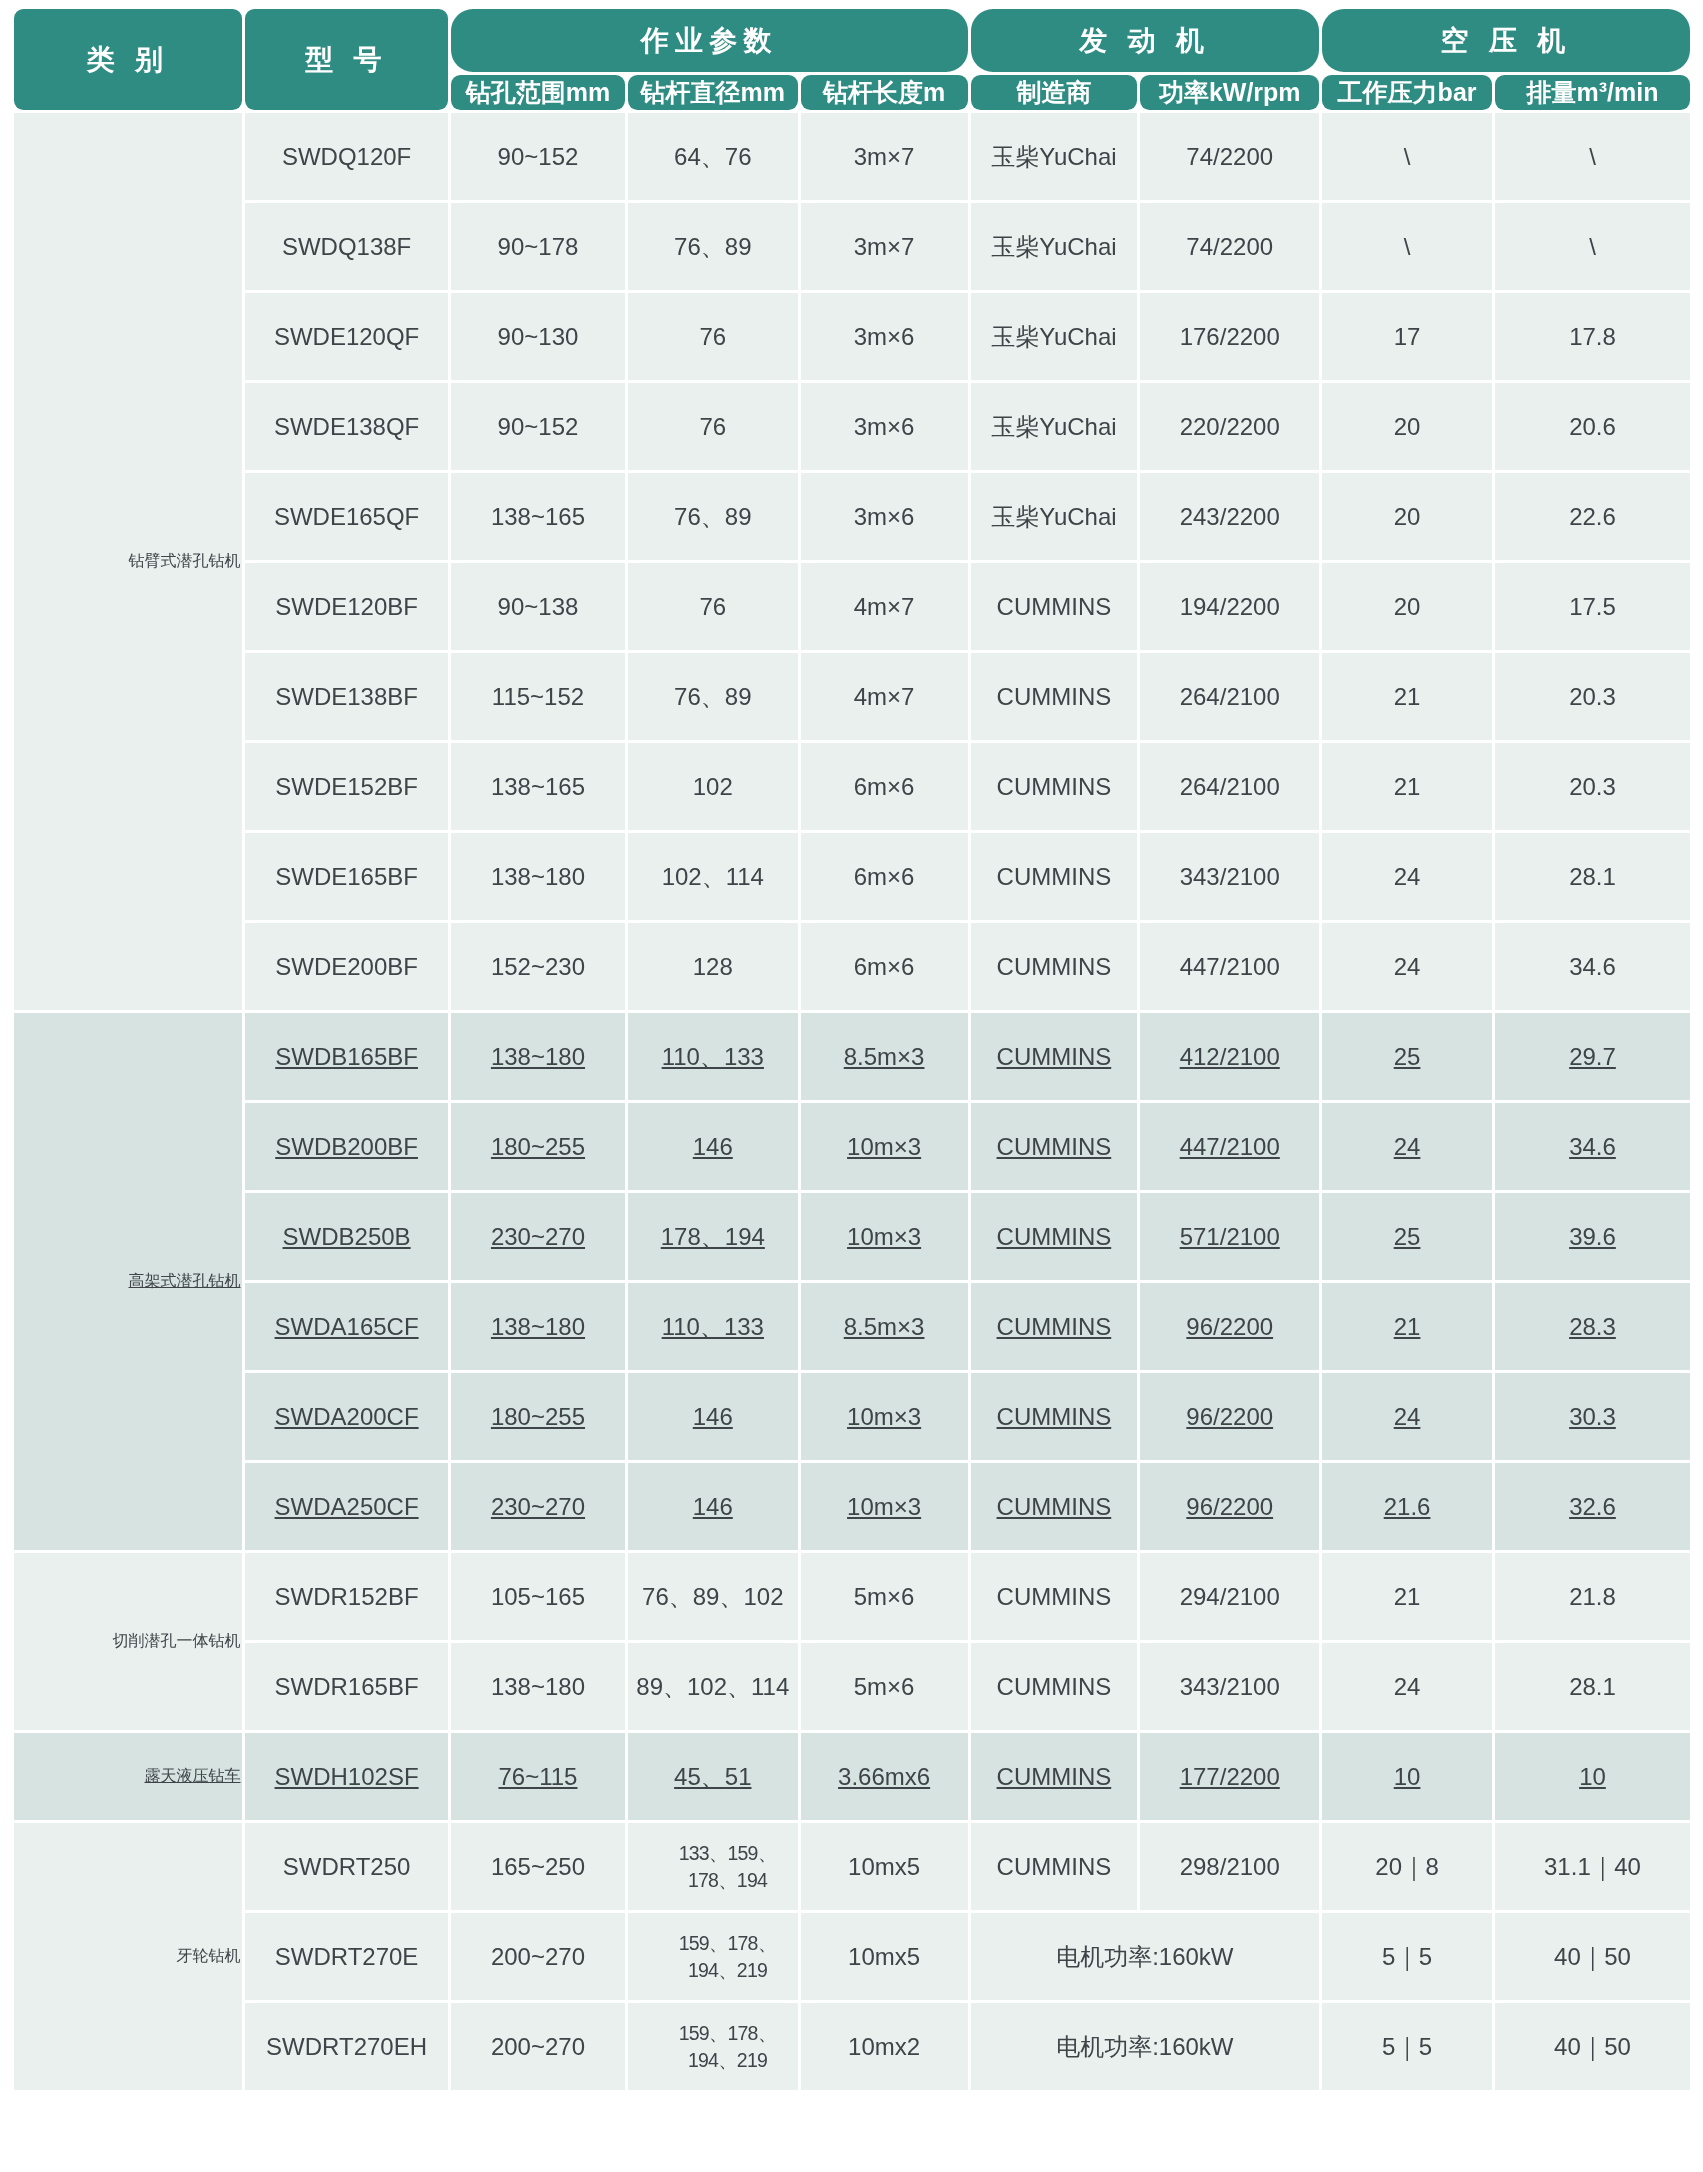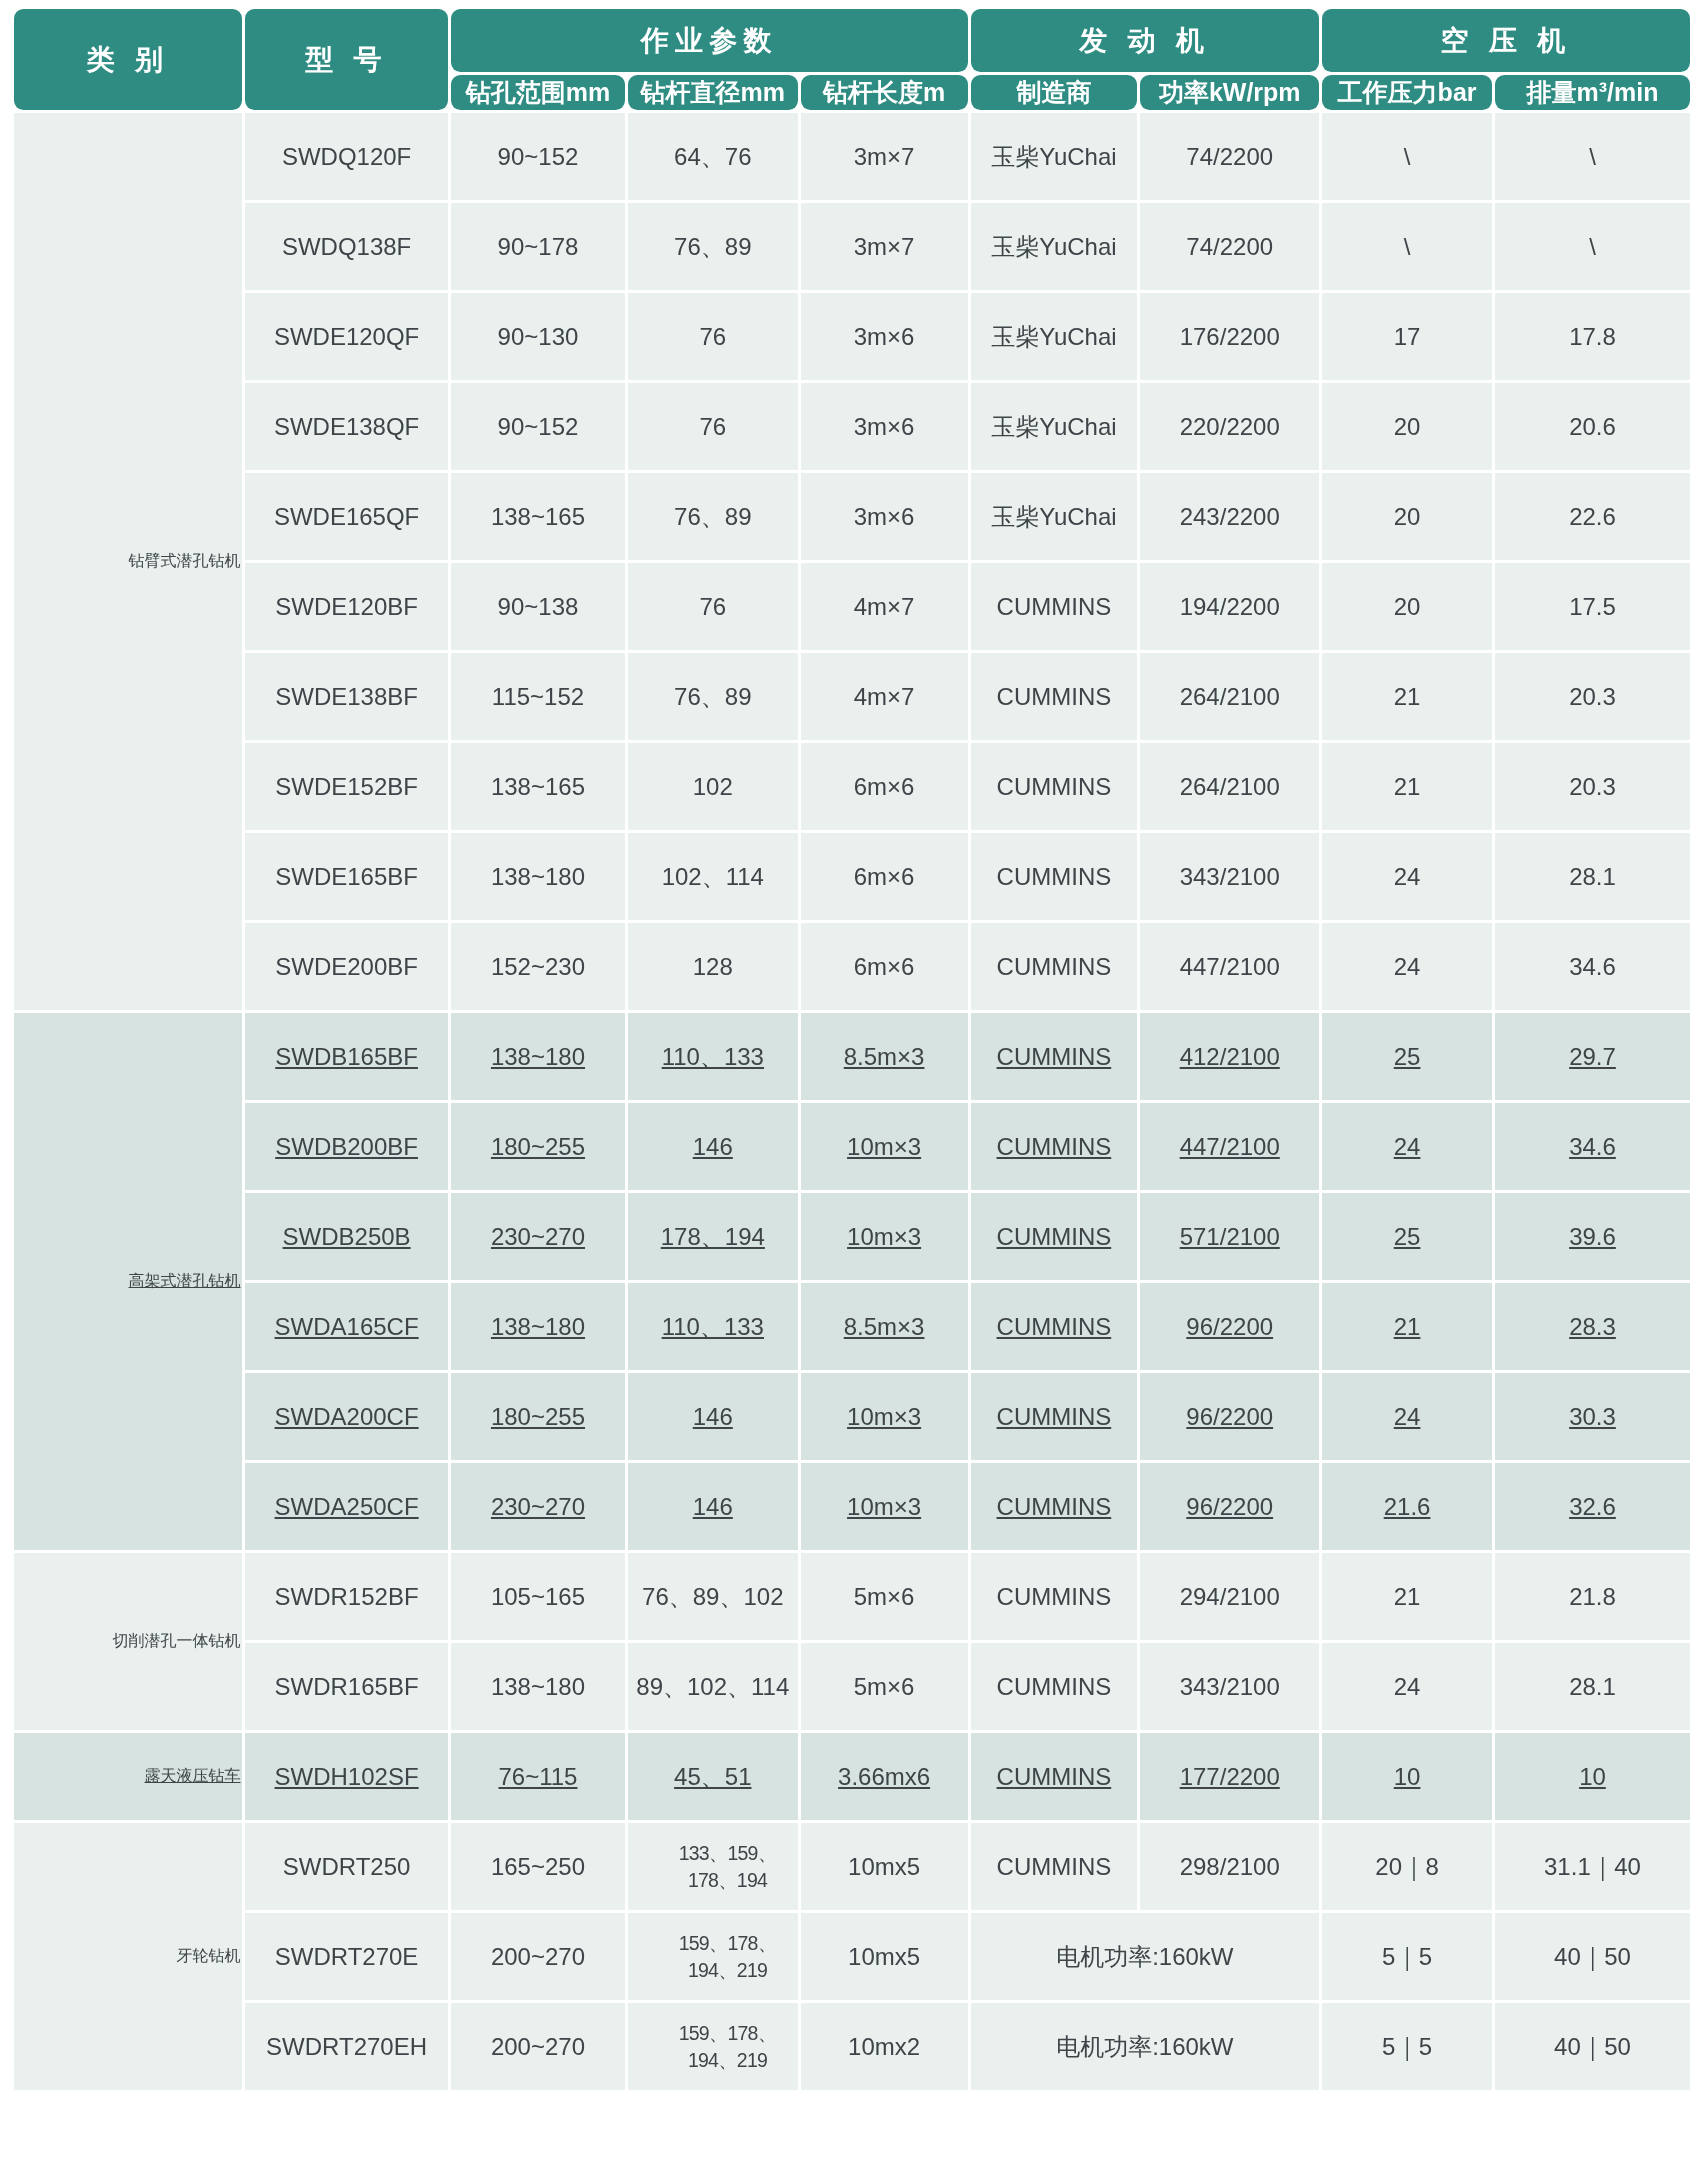--- a/index.html
+++ b/index.html
@@ -38,21 +38,21 @@
   }
   th.th{
     background:var(--header-bg);
     color:#FFFFFF;
     font-weight:bold;
     border-radius:9.4px;
   }
   tr.hrow1{height:63px;}
   tr.hrow2{height:35px;}
   th.big-th{font-size:28px;letter-spacing:6.3px;}
-  th.group-th{font-size:28px;letter-spacing:6.3px;}
+  th.group-th{font-size:28px;letter-spacing:6.3px;border-radius:22px;}
   th.sub-th{font-size:25px;letter-spacing:0;}
   tbody tr{height:87px;}
   tbody td{
     color:var(--text);
     font-size:24px;
   }
   tbody tr.light td{background:var(--row-light);}
   tbody tr.dark td{background:var(--row-dark);text-decoration:underline;}
   td.cat-cell{font-size:16px;text-align:right;}
   td.small-text{font-size:19.5px;letter-spacing:-0.8px;padding-left:31px;}

